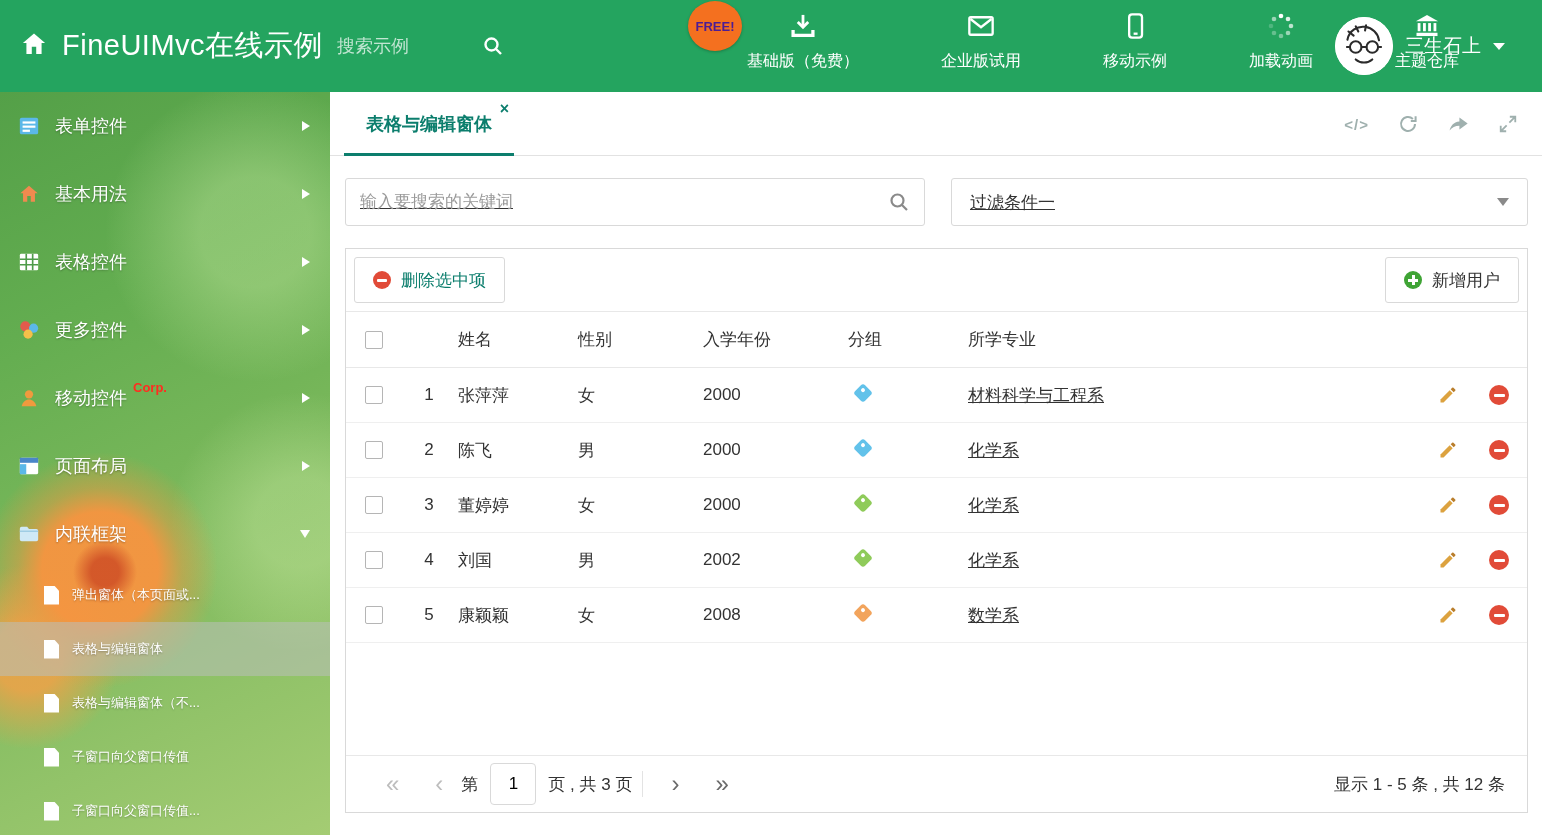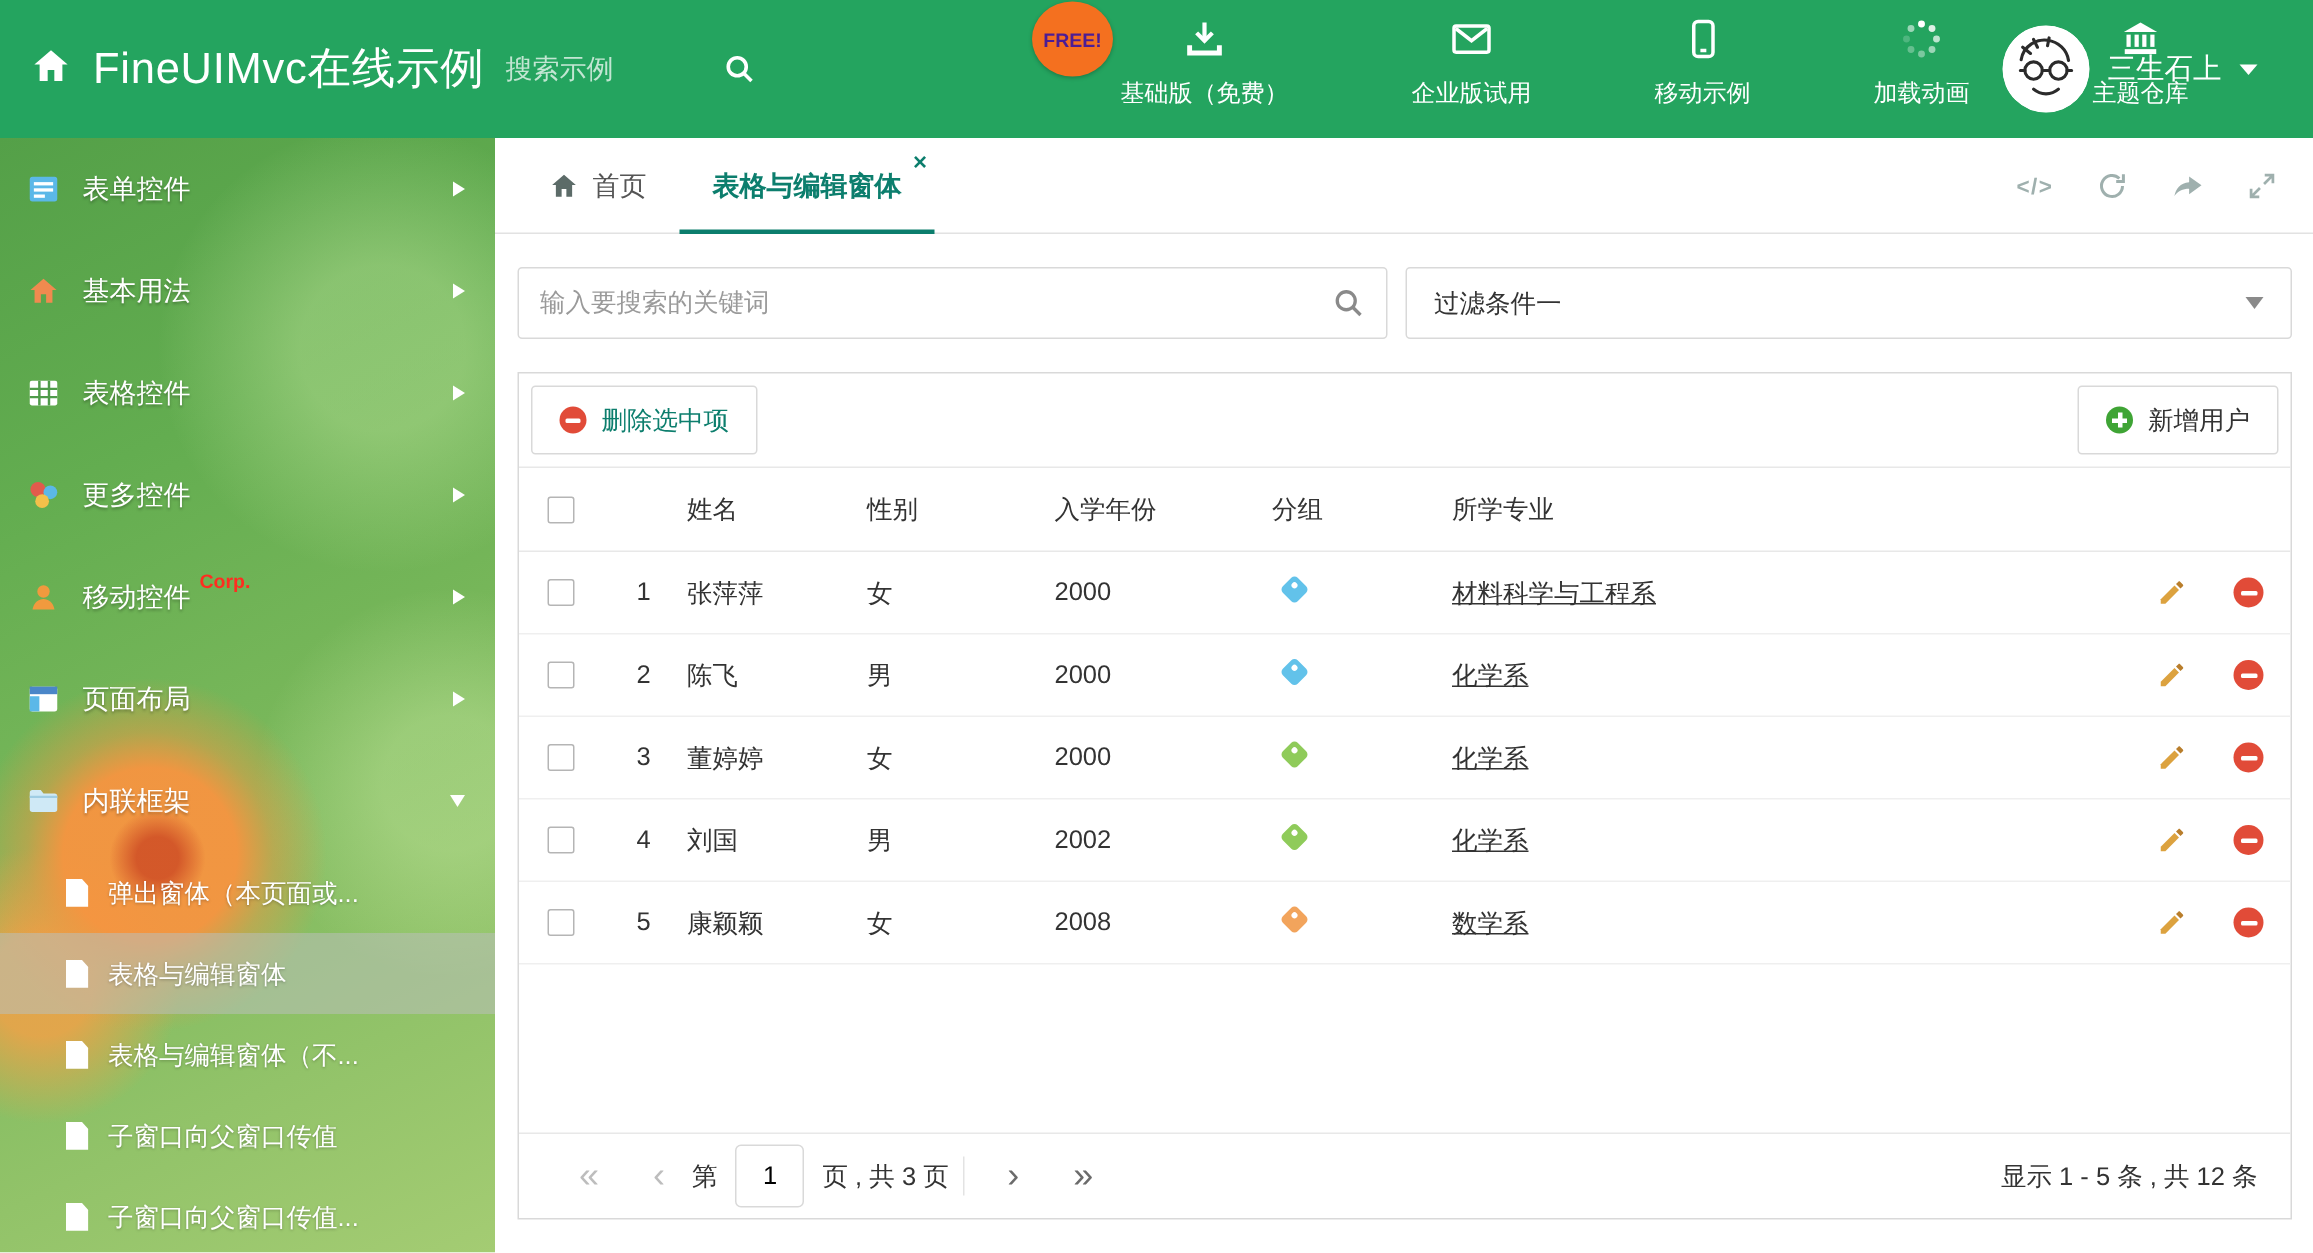--- a/index.html
+++ b/index.html
@@ -58,35 +58,35 @@
   .mi-badge { color:#ff2d20; font-size:13px; margin-left:6px; align-self:flex-start; margin-top:16px; font-weight:bold; }
   .chev { position:absolute; right:20px; width:0; height:0; }
   .chev.right { border-left:8px solid #fff; border-top:5px solid transparent; border-bottom:5px solid transparent; }
   .chev.down  { border-top:8px solid #fff; border-left:5px solid transparent; border-right:5px solid transparent; }
   .sub-item { height:54px; display:flex; align-items:center; padding:0 12px 0 44px; cursor:pointer; }
   .sub-item.active { background:rgba(185,192,186,.55); }
   .file-ico {
     width:15px; height:19px; background:#fff; margin-right:13px; flex:none;
     clip-path:polygon(0 0, 68% 0, 100% 28%, 100% 100%, 0 100%);
   }
-  .sub-label { font-size:17px; text-shadow:0 1px 2px rgba(0,0,0,.28); white-space:nowrap; }
+  .sub-label { font-size:13px; text-shadow:0 1px 2px rgba(0,0,0,.28); white-space:nowrap; }
 
   
   .main { position:absolute; left:330px; top:92px; width:1212px; height:743px; background:#fff; }
 
   .tabbar { height:64px; border-bottom:1px solid #e2e2e2; display:flex; align-items:stretch; position:relative; padding-left:14px; }
   .tab { display:flex; align-items:center; gap:9px; padding:0 22px; font-size:18px; color:#555; cursor:pointer; position:relative; }
   .tab.active { color:#0c7e6d; font-weight:bold; }
   .tab.active::after { content:""; position:absolute; left:0; right:0; bottom:-1px; height:3px; background:#0c7e6d; }
   .tab-close { position:absolute; top:9px; right:5px; font-size:16px; color:#0c7e6d; font-weight:bold; line-height:1; cursor:pointer; }
   .tab-icons { position:absolute; right:24px; top:0; height:64px; display:flex; align-items:center; gap:28px; }
   .code-ico { font-size:15px; font-weight:bold; color:#9fb0ae; letter-spacing:1px; cursor:pointer; }
   .tab-icons svg { cursor:pointer; }
 
-  .filter-row { display:flex; gap:12px; padding:22px 14px 0 15px; }
+  .filter-row { display:flex; gap:26px; padding:22px 14px 0 15px;text-decoration:underline; }
   .search-box { width:580px; height:48px; border:1px solid #d9d9d9; border-radius:3px; display:flex; align-items:center; padding:0 14px; background:#fff; }
   .search-box input { flex:1; border:none; outline:none; font-size:17px; color:#333; font-family:"Liberation Sans",sans-serif; }
   .search-box input::placeholder { color:#9a9a9a; }
   .dropdown { flex:1; height:48px; border:1px solid #d9d9d9; border-radius:3px; display:flex; align-items:center; justify-content:space-between; padding:0 18px; font-size:17px; color:#333; cursor:pointer; background:#fff; }
   .caret-dn-gray { width:0; height:0; border-top:8px solid #8a8a8a; border-left:6px solid transparent; border-right:6px solid transparent; }
 
   .grid-panel { margin:22px 14px 0 15px; height:565px; border:1px solid #d9d9d9; display:flex; flex-direction:column; background:#fff; }
   .grid-toolbar { display:flex; justify-content:space-between; align-items:center; padding:8px; border-bottom:1px solid #e8e8e8; }
   .btn { height:46px; display:inline-flex; align-items:center; gap:10px; padding:0 18px; border:1px solid #d9d9d9; border-radius:3px; background:#fff; font-size:17px; cursor:pointer; font-family:"Liberation Sans",sans-serif; }
   .btn-delete { color:#0c7e6d; }
@@ -315,26 +315,20 @@
   </div>
   <div class="sub-item">
     <span class="file-ico"></span>
     <span class="sub-label">子窗口向父窗口传值...</span>
   </div>
 </aside>
 
 <main class="main">
 
   <div class="tabbar">
-    <div class="tab">
-      <svg width="20" height="20" viewBox="0 0 24 24">
-          <path fill="#5c6b68" d="M12 3l9.5 8.2h-3v9.3h-4.6v-6.2h-3.8v6.2H5.5v-9.3h-3z"></path>
-        </svg>
-      <span>首页</span>
-    </div>
     <div class="tab active">
       <span>表格与编辑窗体</span>
       <span class="tab-close">×</span>
     </div>
     <div class="tab-icons">
       <span class="code-ico">&lt;/&gt;</span>
       <svg width="22" height="22" viewBox="0 0 22 22" fill="none" stroke="#9fb0ae" stroke-width="2">
           <path d="M18 11a7 7 0 11-2.1-5"></path>
           <path d="M18.6 3.2V8h-4.8"></path>
         </svg>

